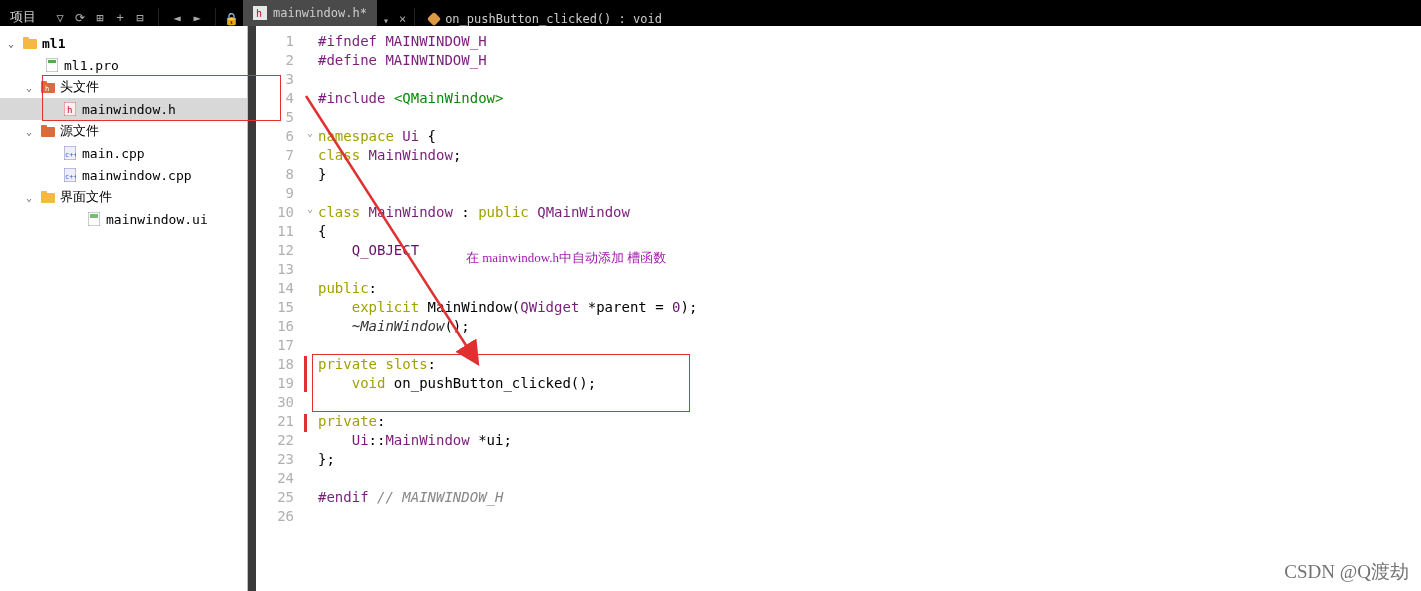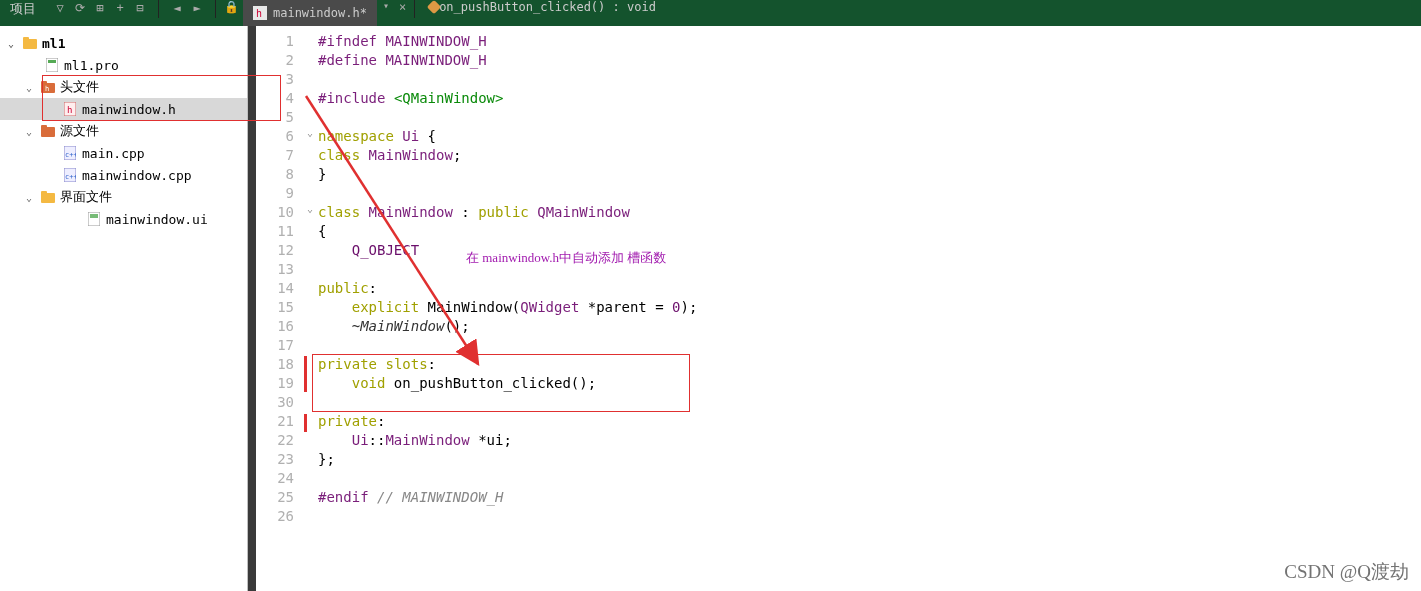--- a/index.html
+++ b/index.html
@@ -1,25 +1,25 @@
 <!DOCTYPE html>
 <html><head>
 <meta charset="utf-8">
 <style>
 * { margin:0; padding:0; box-sizing:border-box; font-family:"Microsoft YaHei",Consolas,monospace; }
 body { width:1421px; height:591px; background:#fff; overflow:hidden; position:relative; }
 
-.topbar { height:26px; background:#14532d; display:flex; align-items:flex-start; color:#ccc; font-size:12px; }
+.topbar { height:26px; background:#000000; display:flex; align-items:flex-end; color:#ccc; font-size:12px; }
 .topbar .panel-title { padding:0 10px; font-size:13px; }
 .topbar .tb-icons { display:flex; gap:4px; padding:0 6px; }
 .topbar .tb-icons span { width:16px; height:16px; display:flex; align-items:center; justify-content:center; font-size:12px; color:#aaa; }
 .topbar .sep { width:1px; height:18px; background:#222; margin:0 4px; }
 .tab { display:flex; align-items:center; gap:6px; padding:0 10px; height:26px; background:#4a4a4a; }
 .tab .file-icon { width:14px; height:14px; display:inline-flex; align-items:center; justify-content:center; }
-.breadcrumb { display:flex; align-items:center; padding:0 10px; }
+.breadcrumb { display:flex; align-items:center; gap:6px; padding:0 10px; }
 .breadcrumb .fn-icon { width:10px; height:10px; background:#d94; border-radius:2px; transform:rotate(45deg); }
 
 .main { display:flex; height:calc(591px - 26px); }
 
 .sidebar { width:248px; border-right:1px solid #c0c0c0; background:#fff; font-size:13px; padding-top:6px; }
 .tree-row { display:flex; align-items:center; height:22px; padding-left:8px; cursor:pointer; }
 .tree-row .chev { width:14px; font-size:10px; color:#555; }
 .tree-row .ticon { width:16px; height:14px; margin-right:4px; display:inline-flex; align-items:center; justify-content:center; }
 .folder-ico { fill:#f4b942; }
 .folder-red { fill:#d96c3a; }

